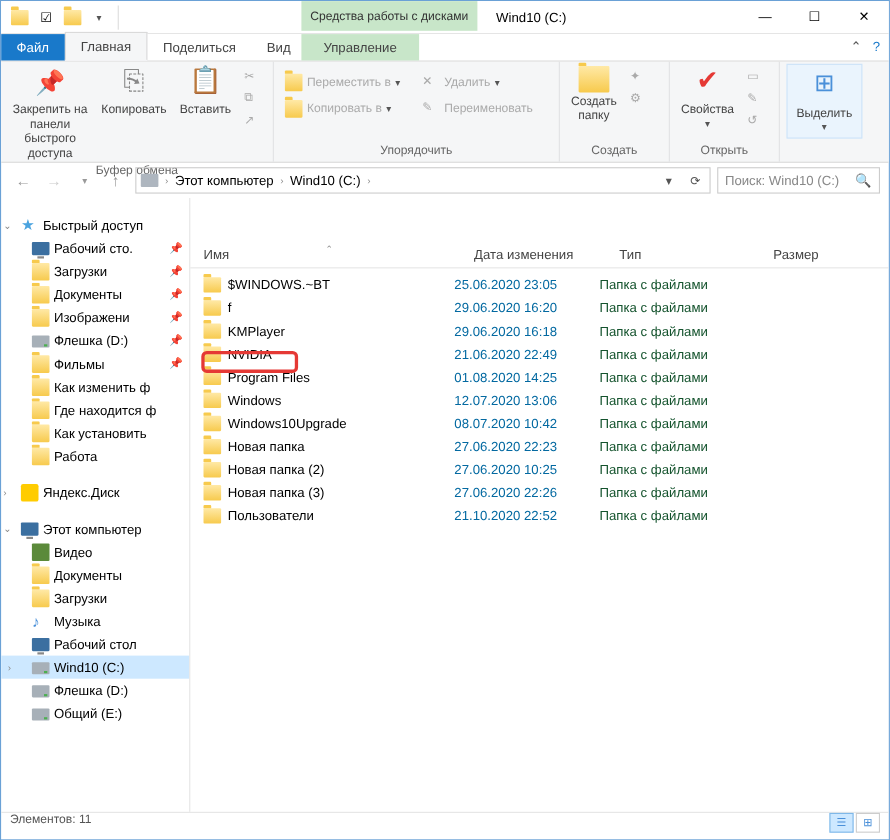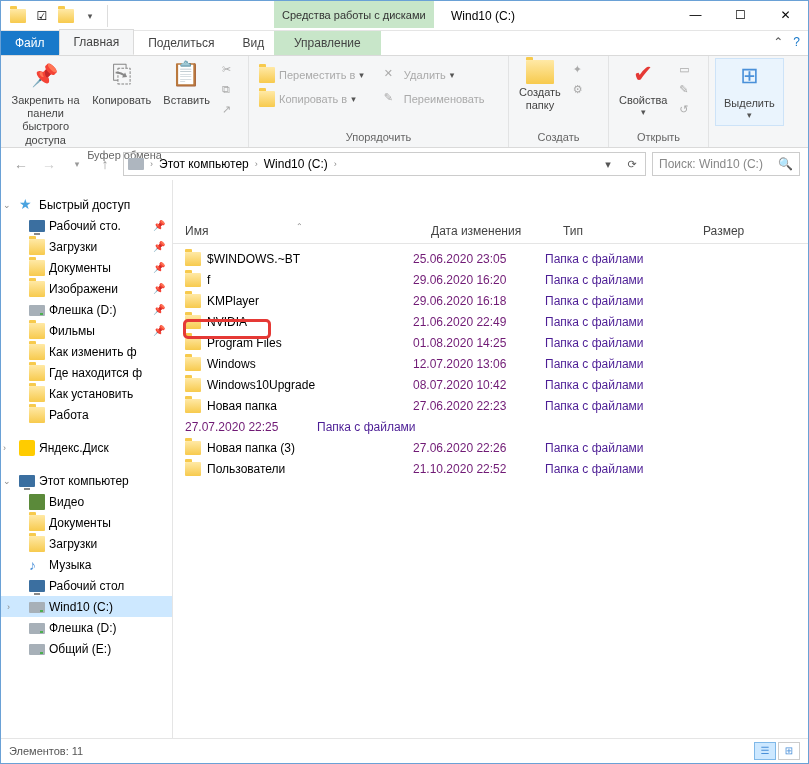--- a/index.html
+++ b/index.html
@@ -61,25 +61,25 @@
 .ch-name { width: 246px; position: relative; }
 .ch-date { width: 132px; }
 .ch-type { width: 140px; }
 .ch-size { width: 80px; }
 .sort-ind { position: absolute; left: 50%; top: -2px; font-size: 8px; color: #888; }
 
 .file-list { flex: 1; padding-top: 4px; }
 .file-row { display: flex; align-items: center; height: 21px; font-size: 12px; color: #000; padding-left: 12px; }
 .file-row .fico { width: 16px; height: 14px; margin-right: 6px; }
 .fname { width: 228px; display: flex; align-items: center; }
-.fdate { width: 132px; color: #701a75; }
-.ftype { width: 140px; color: #4c1d95; }
+.fdate { width: 132px; color: #0369a1; }
+.ftype { width: 140px; color: #14532d; }
 .highlight-box { position: absolute; border: 3px solid #e53935; border-radius: 5px; pointer-events: none; }
 
-.status { height: 24px; border-top: 1px solid #e5e5e5; display: flex; align-items: center; padding: 0 8px; font-size: 11px; color: #555; position: relative; }
+.status { height: 24px; border-top: 1px solid #e5e5e5; display: flex; align-items: flex-start; padding: 0 8px; font-size: 11px; color: #555; position: relative; }
 .view-btns { position: absolute; right: 8px; display: flex; gap: 2px; }
 .vbtn { width: 22px; height: 18px; border: 1px solid #ccc; display: flex; align-items: center; justify-content: center; font-size: 10px; color: #4a90d9; }
 .vbtn.active { background: #cde8ff; border-color: #7fb8e8; }
 
 
 .i-folder { background: linear-gradient(#ffe9a6,#f7ca4d); border-radius: 1px; position: relative; }
 .i-folder::before { content: ""; position: absolute; top: -3px; left: 0; width: 7px; height: 3px; background: #f7ca4d; border-radius: 1px 1px 0 0; }
 .i-drive { background: #a7b0b8; border-radius: 1px; position: relative; height: 11px !important; margin-top: 2px; }
 .i-drive::after { content: ""; position: absolute; bottom: 1px; right: 2px; width: 3px; height: 2px; background: #4caf50; }
 .i-monitor { background: #3b6fa0; border-radius: 1px; position: relative; height: 12px !important; }
@@ -433,21 +433,25 @@
         </div>
         <div class="file-row">
           <div class="fname">
             <span class="fico i-folder"></span>
             <span>Новая папка</span>
           </div>
           <div class="fdate">27.06.2020 22:23</div>
           <div class="ftype">Папка с файлами</div>
         </div>
         <div class="file-row">
-          <div class="fdate">27.07.2020 22:25</div>
+          <div class="fname">
+            <span class="fico i-folder"></span>
+            <span>Новая папка (2)</span>
+          </div>
+          <div class="fdate">27.06.2020 10:25</div>
           <div class="ftype">Папка с файлами</div>
         </div>
         <div class="file-row">
           <div class="fname">
             <span class="fico i-folder"></span>
             <span>Новая папка (3)</span>
           </div>
           <div class="fdate">27.06.2020 22:26</div>
           <div class="ftype">Папка с файлами</div>
         </div>

